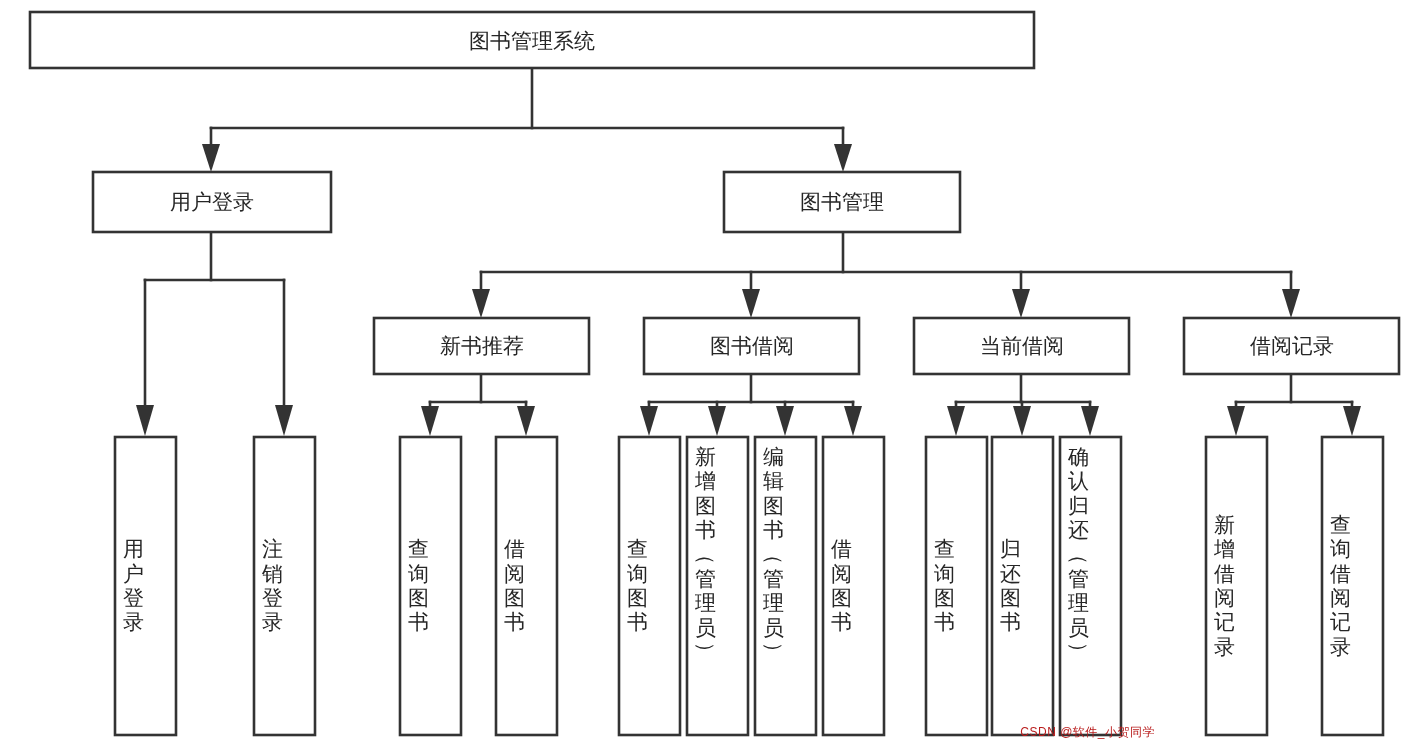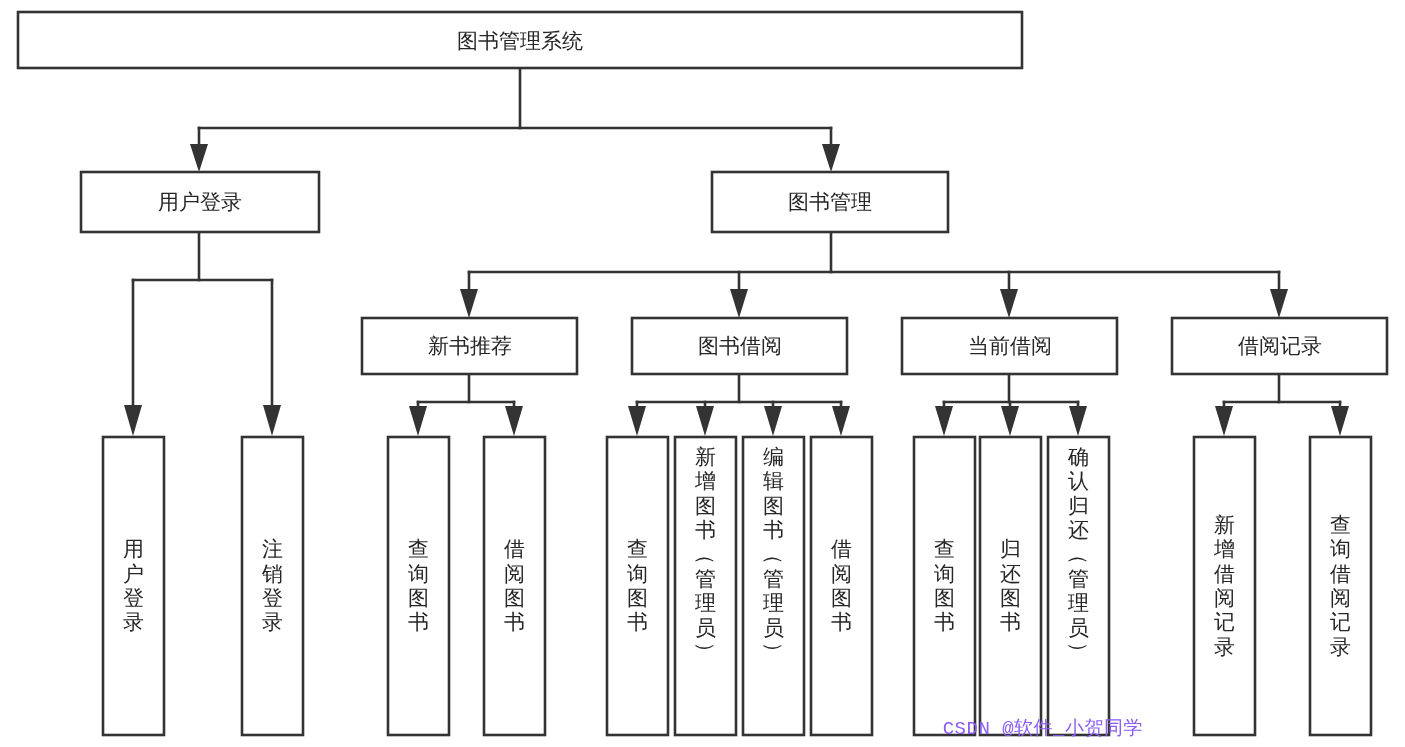--- a/index.html
+++ b/index.html
@@ -11,20 +11,21 @@
     width: 1405px;
     height: 747px;
     font-family: "Liberation Sans", "DejaVu Sans", sans-serif;
     overflow: hidden;
     position: relative;
   }
   #diagram-root {
     position: relative;
     width: 1151px;
     height: 747px;
+    padding-left: 12px;
   }
   svg#flowchart {
     display: block;
     width: 1405px;
     height: 747px;
   }
   .node-box {
     fill: #ffffff;
     stroke: #333333;
     stroke-width: 2.6;
@@ -64,23 +65,23 @@
     display: block;
   }
   .vert-text-wrap span.paren {
     display: block;
     transform: rotate(90deg);
   }
   .watermark {
     position: absolute;
     right: 8px;
     bottom: 6px;
-    font-family: Liberation Mono, monospace;
-    font-size: 19px;
-    color: #8b5cf6;
+    font-family: Liberation Sans, sans-serif;
+    font-size: 12px;
+    color: #b91c1c;
     white-space: nowrap;
     letter-spacing: 0.5px;
   }
 </style>
 </head>
 <body>
 
 <div id="diagram-root">
 
   <svg id="flowchart" viewBox="0 0 1405 747">

